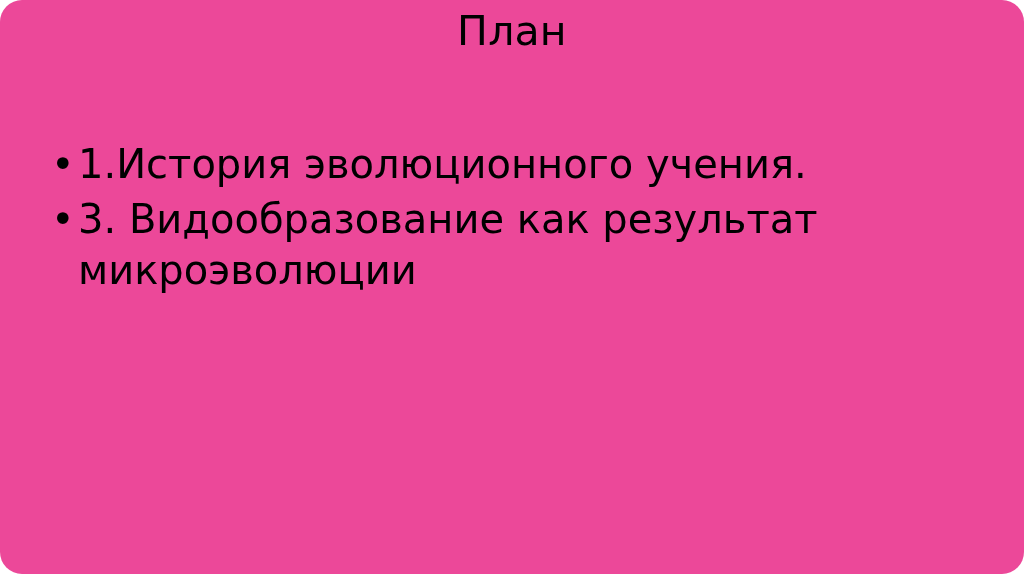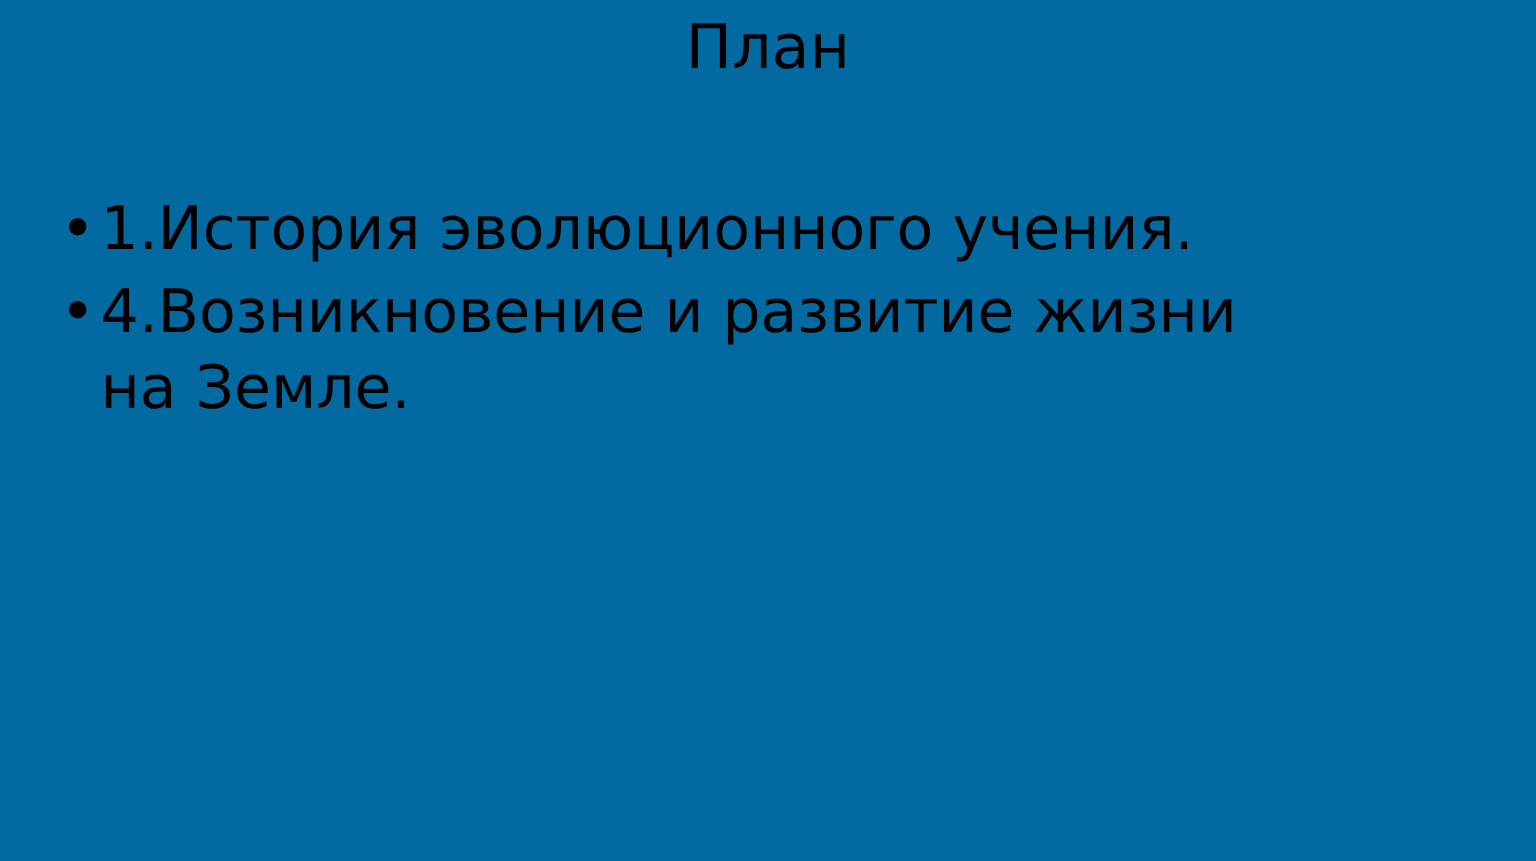--- a/index.html
+++ b/index.html
@@ -12,41 +12,42 @@
     width: 1024px;
     height: 574px;
     overflow: hidden;
     font-family: "DejaVu Sans", sans-serif;
     color: #000000;
   }
   .slide {
     position: relative;
     width: 1024px;
     height: 574px;
-    background: #0369a1;
+    background: #ec4899;
     box-sizing: border-box;
+    border-radius: 22px;
   }
   .slide-title {
     position: absolute;
     top: 8px;
     left: 0;
     width: 1024px;
     text-align: center;
     font-size: 41px;
     font-weight: 400;
     line-height: 1.15;
     color: #000000;
     letter-spacing: 0.2px;
   }
   .bullet-list {
     position: absolute;
     top: 128px;
     left: 40px;
     width: 944px;
-    margin: 0;
+    margin: 11px;
     padding: 0;
     list-style: none;
   }
   .bullet-item {
     position: relative;
     display: block;
     font-size: 40px;
     line-height: 1.28;
     font-weight: 400;
     color: #000000;
@@ -66,17 +67,17 @@
 </style>
 </head>
 <body>
 
 <div class="slide">
 
   <div class="slide-title">План</div>
 
   <ul class="bullet-list">
     <li class="bullet-item">1.История эволюционного учения.</li>
-    <li class="bullet-item">4.Возникновение и развитие жизни
- на Земле.</li>
+    <li class="bullet-item">3. Видообразование как результат
+ микроэволюции</li>
   </ul>
 
 </div>
 
 </body></html>

